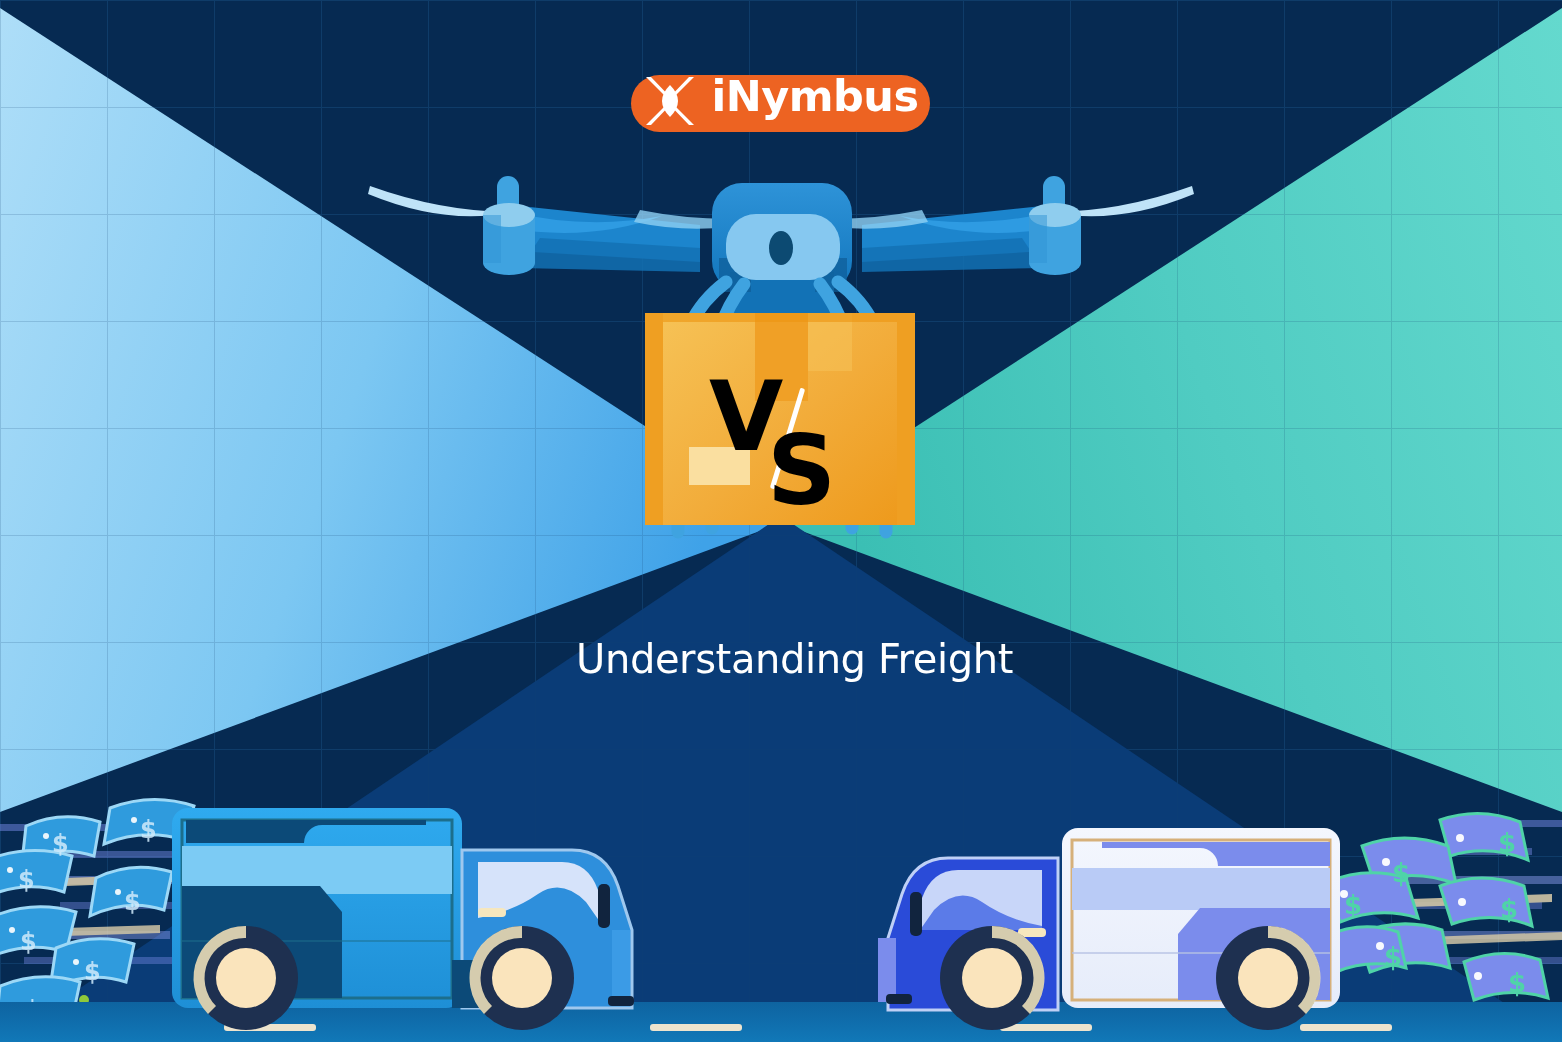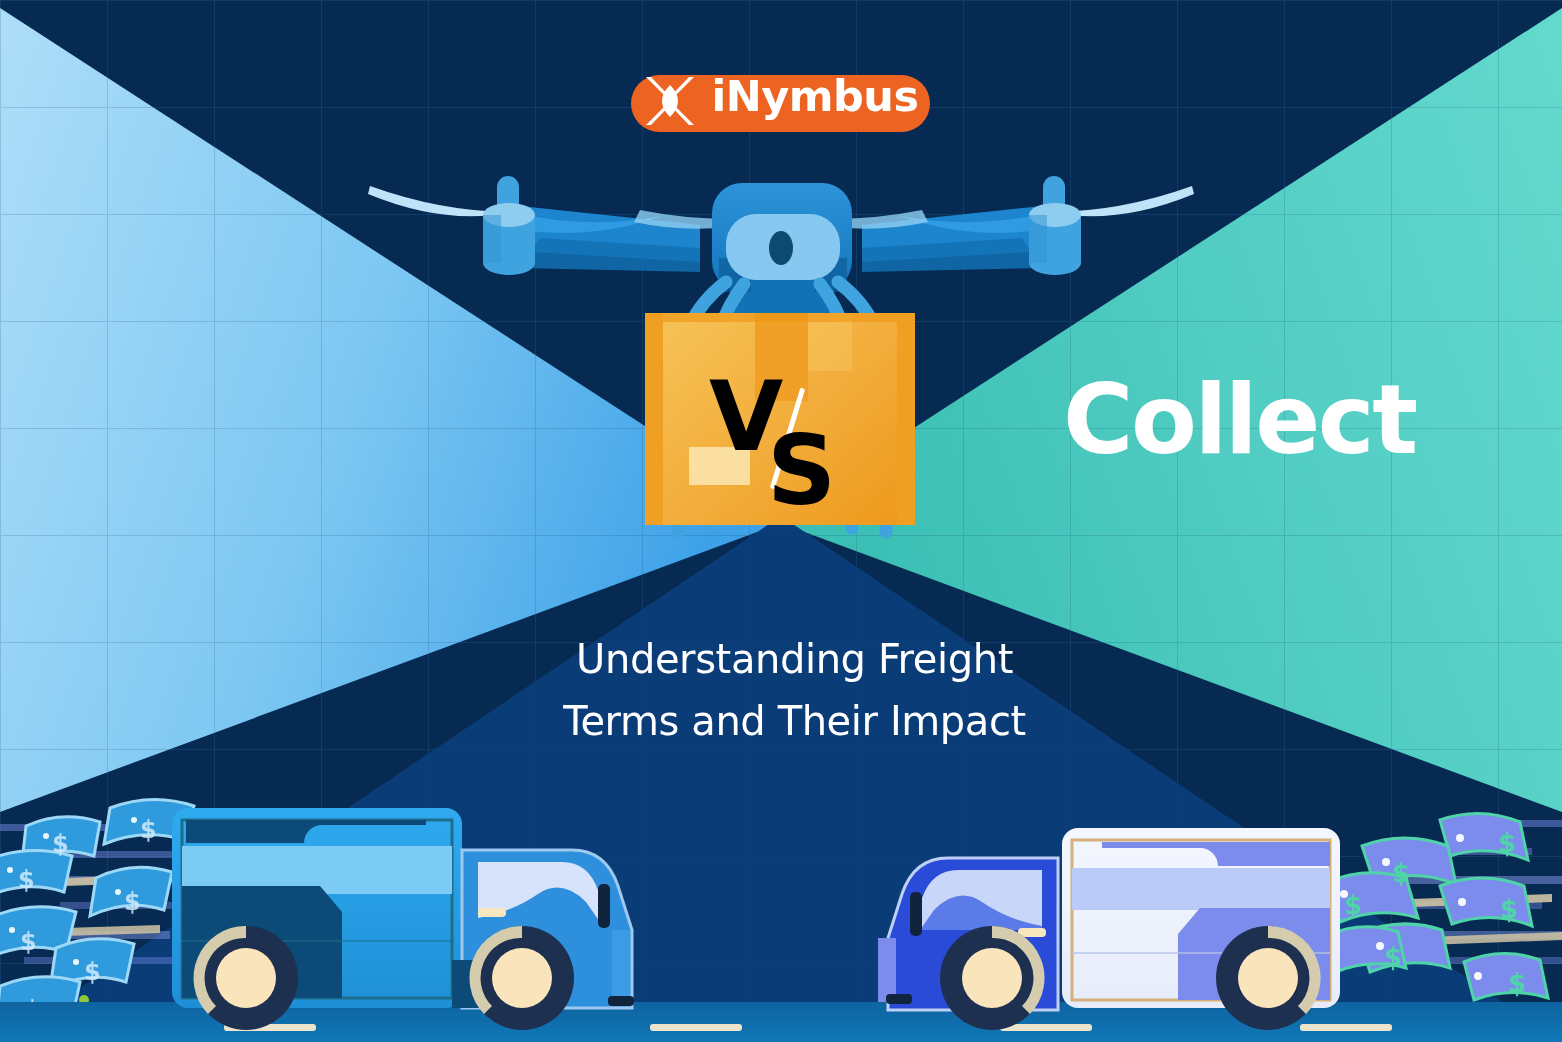--- a/index.html
+++ b/index.html
@@ -391,20 +391,18 @@
 
   <div id="logo-pill">
     <svg class="mark" viewBox="0 0 56 52">
       <path d="M4 2 L28 26 L4 50 L9 50 L32 26 L9 2 Z" fill="#ffffff"></path>
       <path d="M52 2 L28 26 L52 50 L47 50 L24 26 L47 2 Z" fill="#ffffff"></path>
       <path d="M28 10 q16 16 0 32 q-16 -16 0 -32 Z" fill="#ffffff"></path>
     </svg>
     <span class="wordmark">iNymbus</span>
   </div>
 
-  <div class="side-word" id="word-collect">Collect</div>
 
   <div id="subtitle">
     <span class="l">Understanding Freight</span>
-    <span class="l">Terms and Their Impact</span>
   </div>
 
 </div>
 
 </body></html>

